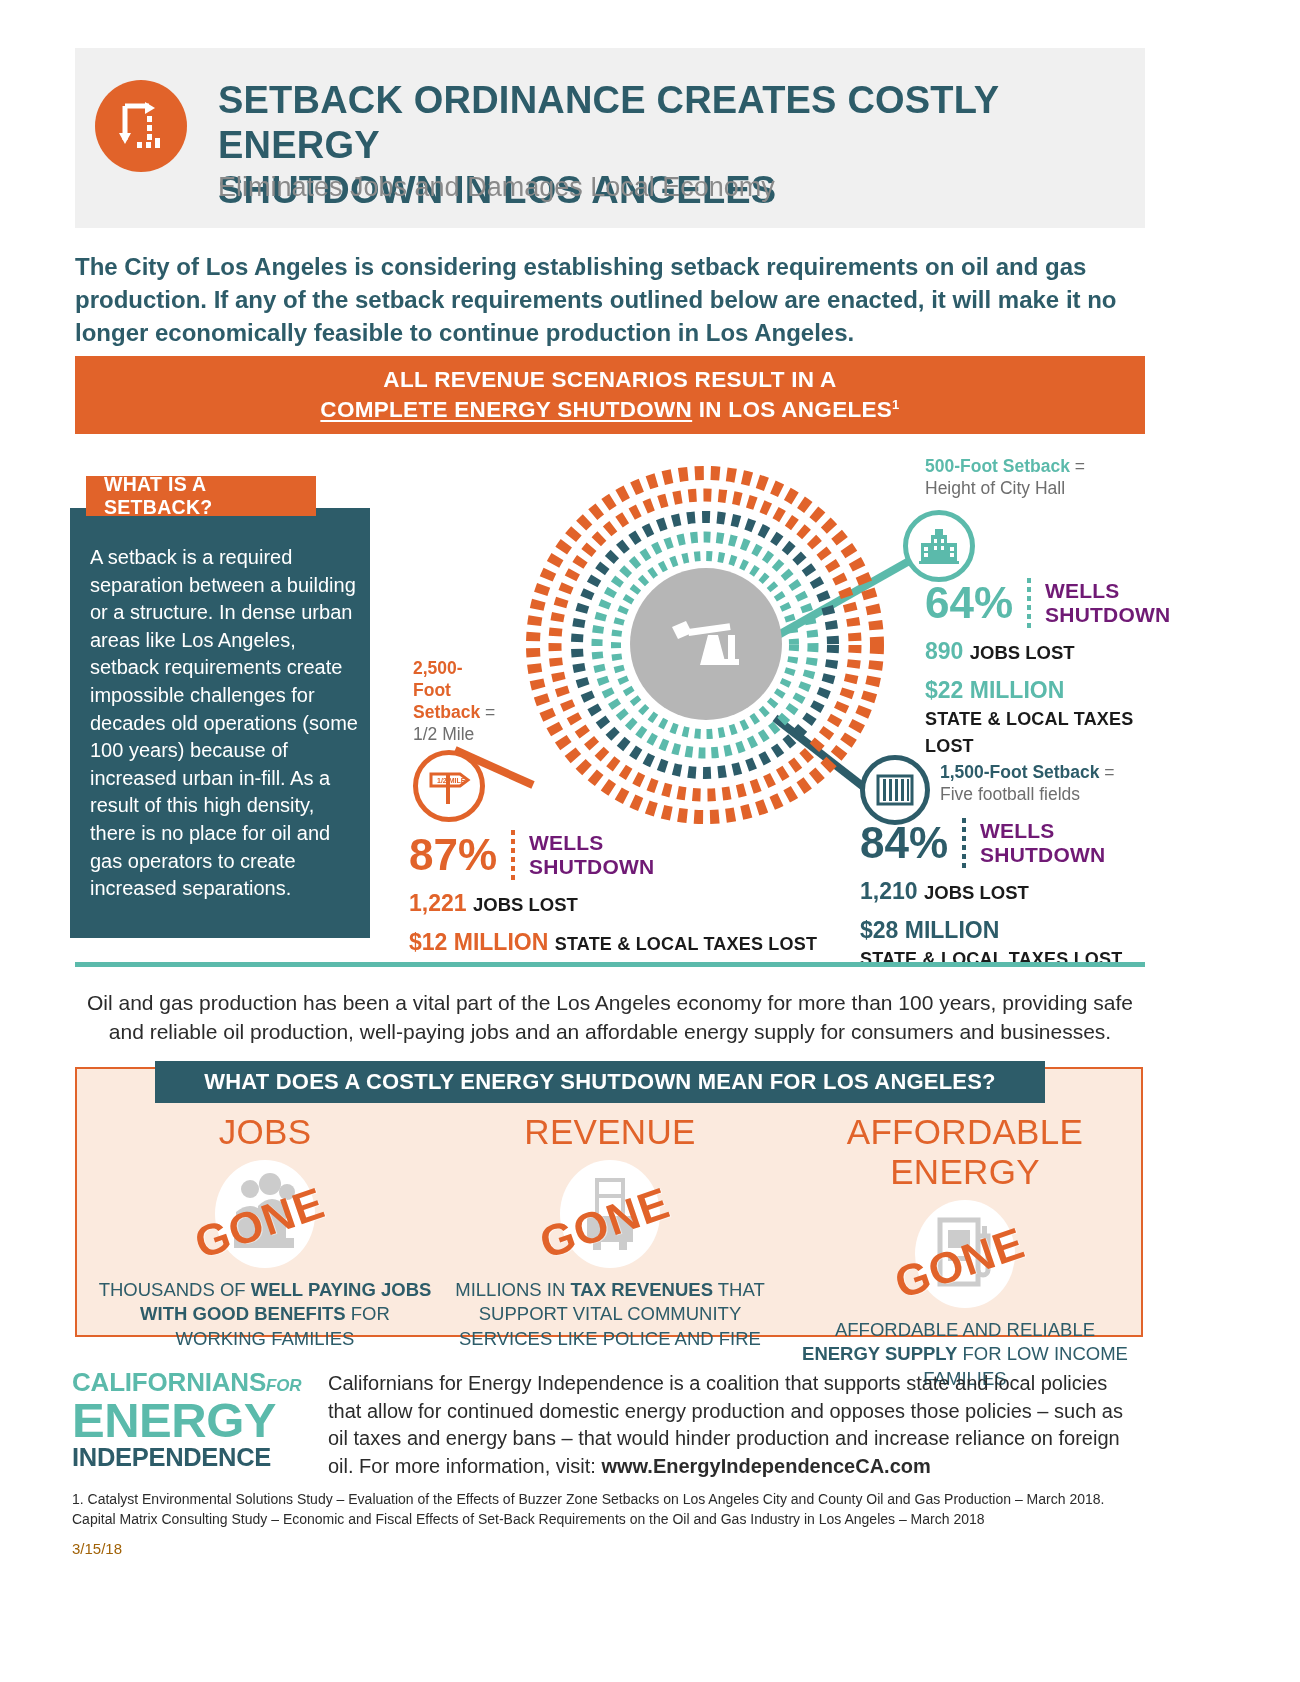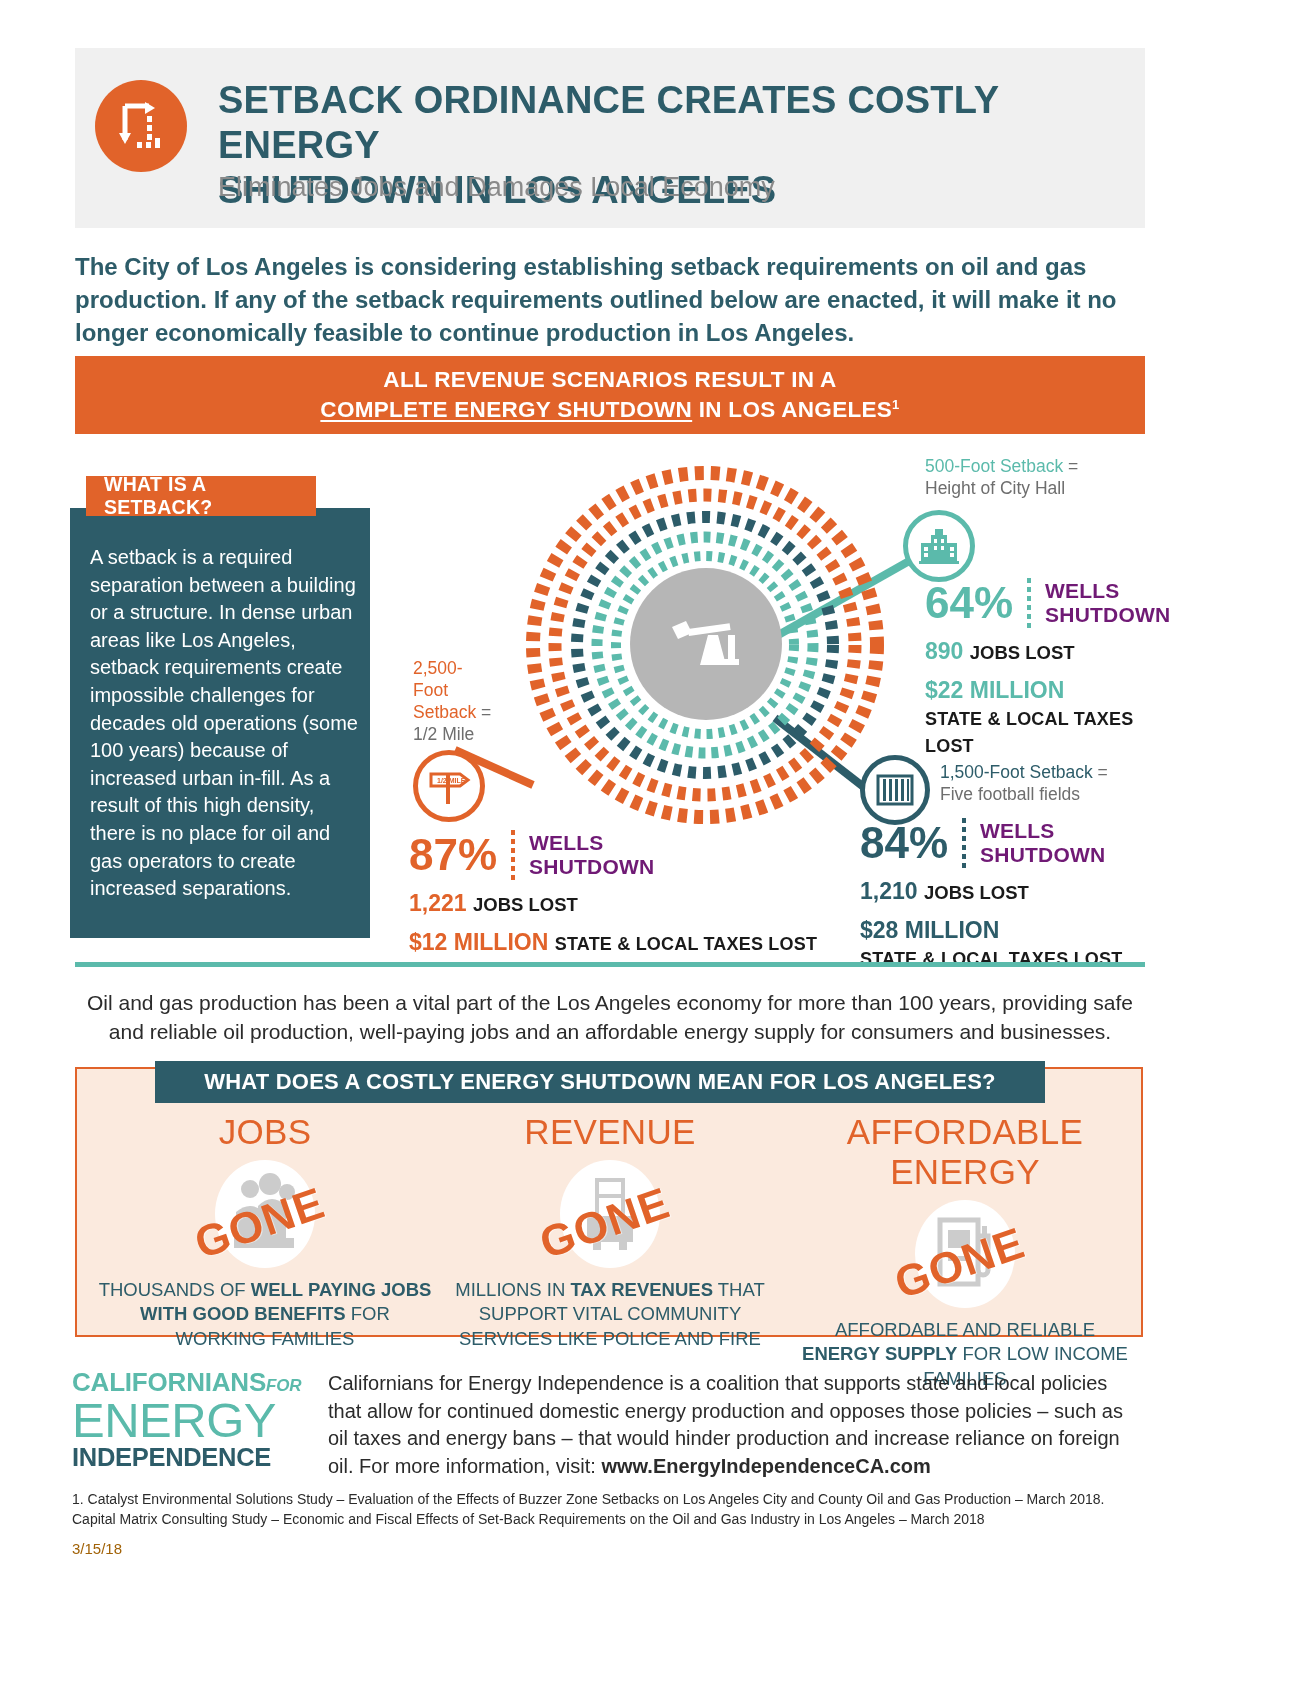--- a/index.html
+++ b/index.html
@@ -79,21 +79,21 @@
   .bubble{
     position:absolute;border-radius:50%;background:#fff;
     display:flex;align-items:center;justify-content:center;box-sizing:border-box;
   }
   .bubble.teal{border:5px solid #5bbaab;}
   .bubble.dark{border:5px solid #2d5c69;}
   .bubble.orange{border:5px solid #e1632a;}
 
   
   .lbl{position:absolute;font-size:17.5px;line-height:1.25;}
-  .lbl b{font-weight:normal;}
+  .lbl b{font-weight:bold;}
   .lbl .grey{color:#6e6e6e;font-weight:400;}
 
   .statwrap{position:absolute;}
   .statrow{display:flex;align-items:center;}
   .pct{font-size:44px;font-weight:bold;line-height:1;}
   .divider{
     width:4px;height:50px;margin:0 14px;
     background-image:linear-gradient(to bottom,currentColor 55%,transparent 55%);
     background-size:4px 9px;
   }
@@ -139,21 +139,21 @@
   }
   .coltext{
     margin-top:10px;font-size:18.5px;line-height:1.32;color:#2d5c69;
   }
   .coltext b{font-weight:bold;}
 
   
   .logo-block{position:absolute;left:72px;top:1367px;width:230px;}
   .logo-l1{font-size:26px;font-weight:bold;color:#5bbaab;letter-spacing:-.2px;}
   .logo-l1 .for{font-size:17px;font-style:italic;}
-  .logo-l2{font-size:49px;font-weight:normal;color:#5bbaab;line-height:.92;letter-spacing:-.5px;}
+  .logo-l2{font-size:49px;font-weight:bold;color:#5bbaab;line-height:.92;letter-spacing:-.5px;}
   .logo-l3{font-size:25.5px;font-weight:bold;color:#2d5c69;letter-spacing:-.3px;}
 
   .footer-text{
     position:absolute;left:328px;top:1370px;width:800px;
     font-size:20px;line-height:1.38;color:#2b2b2b;
   }
   .footer-text b{font-weight:bold;}
 
   .source{
     position:absolute;left:72px;top:1490px;width:1060px;

